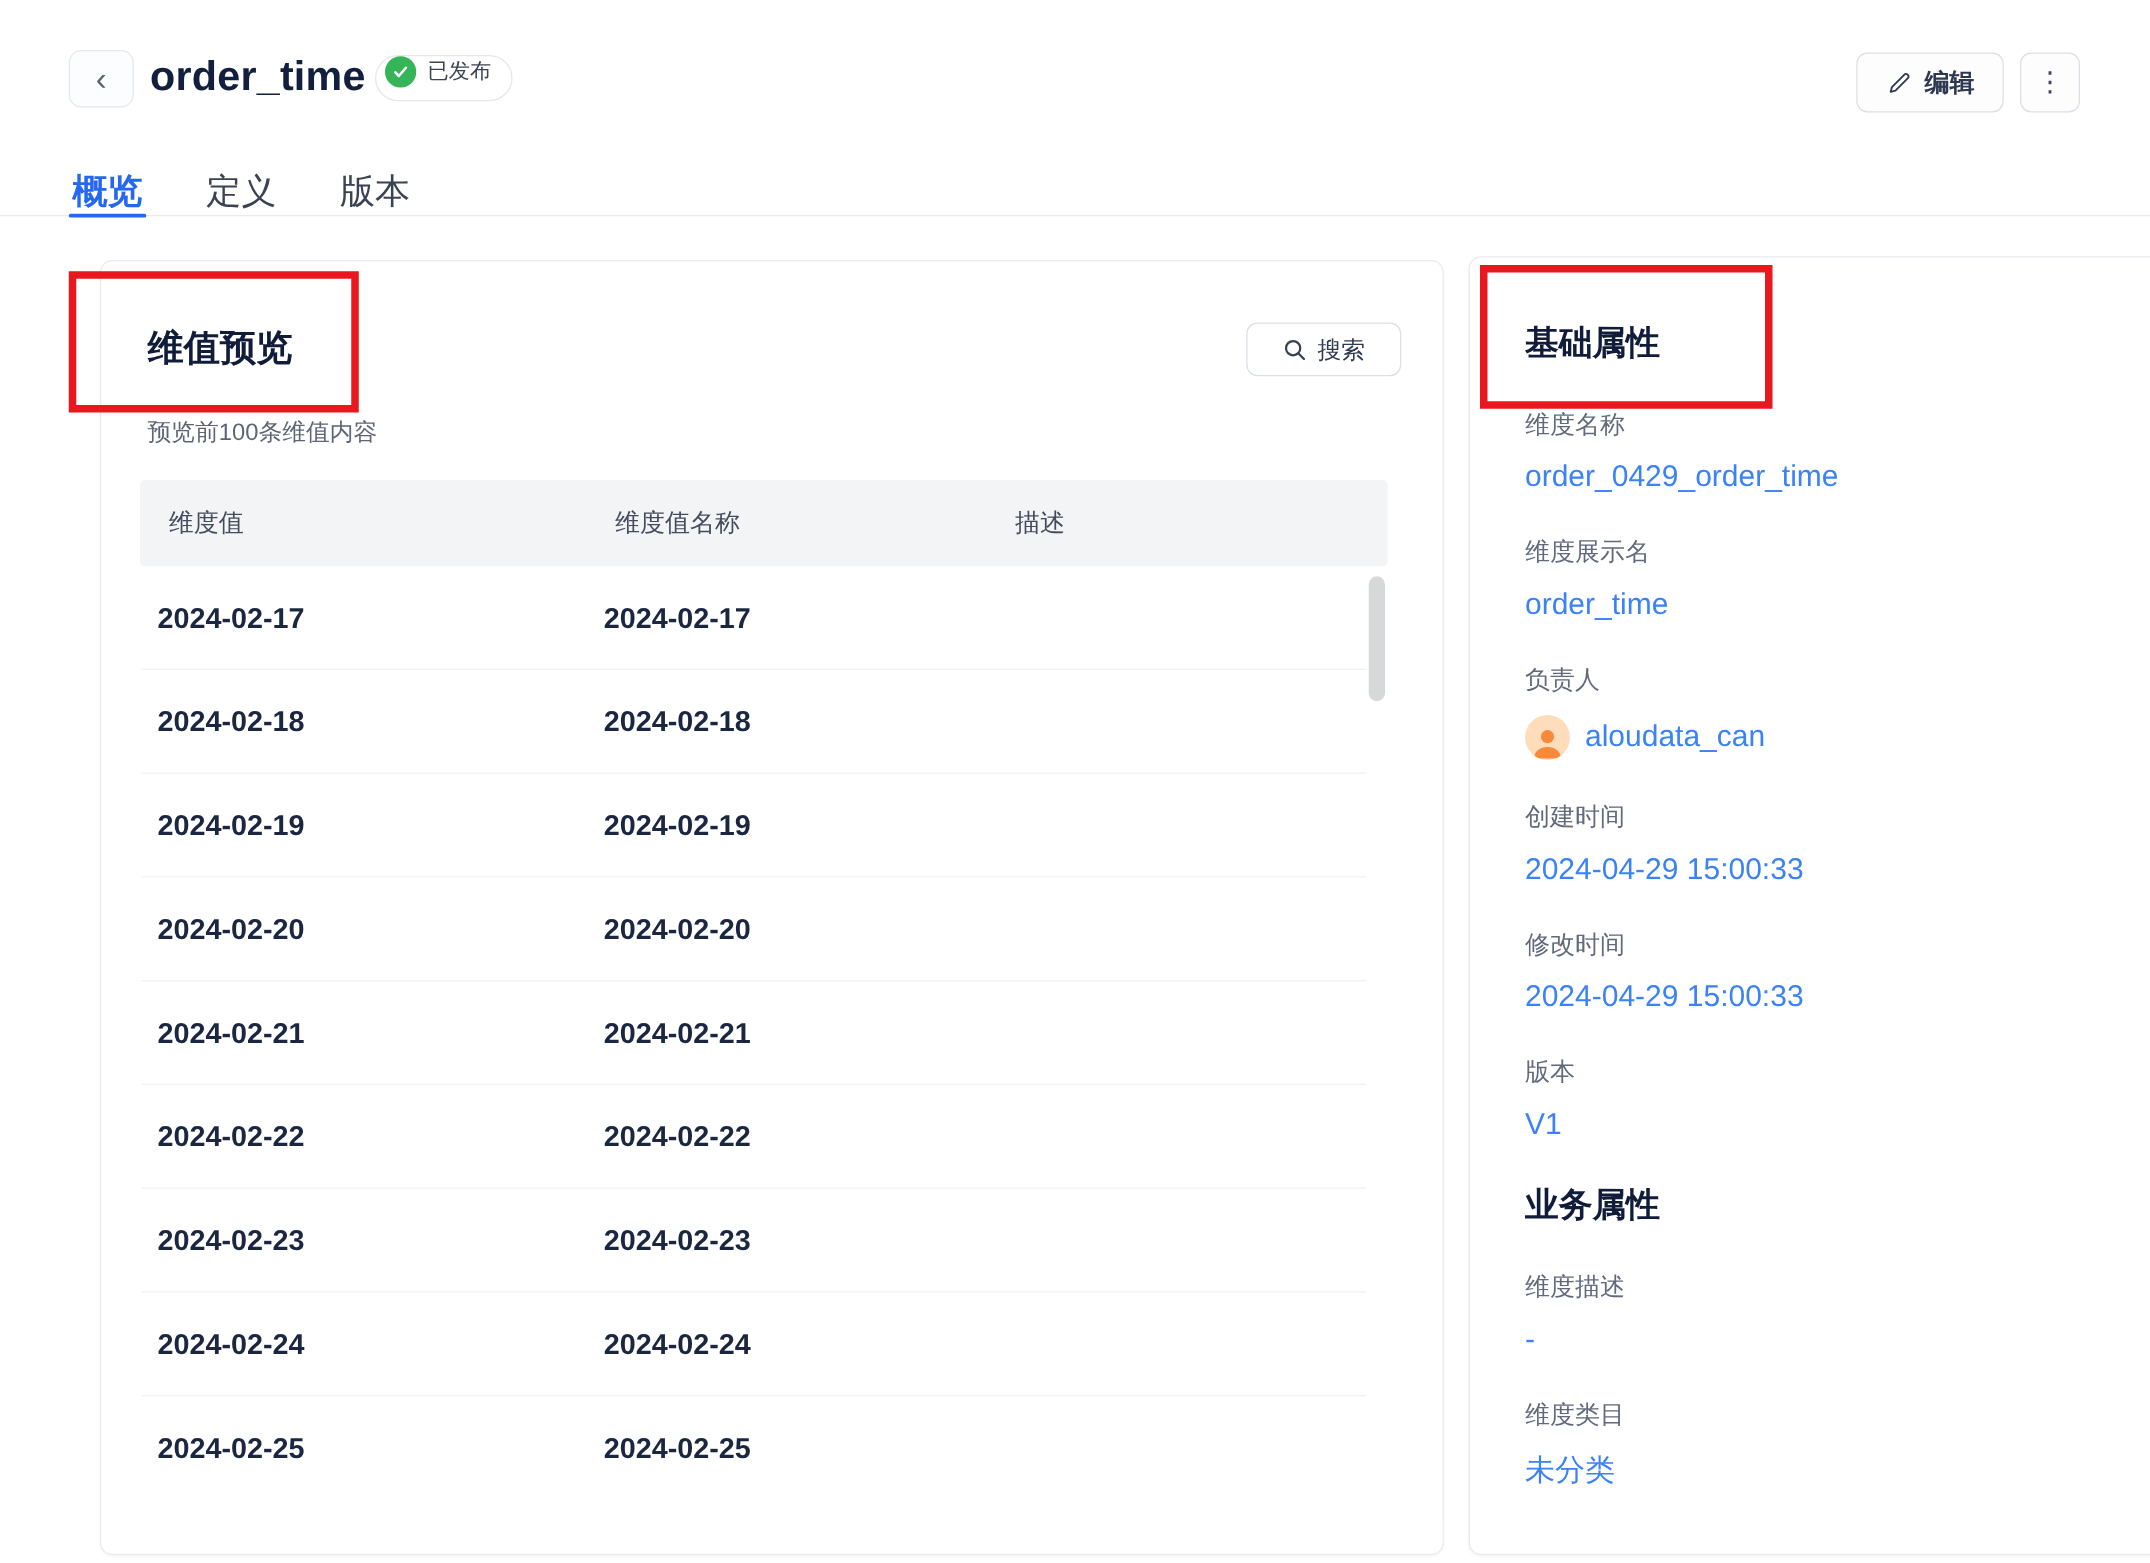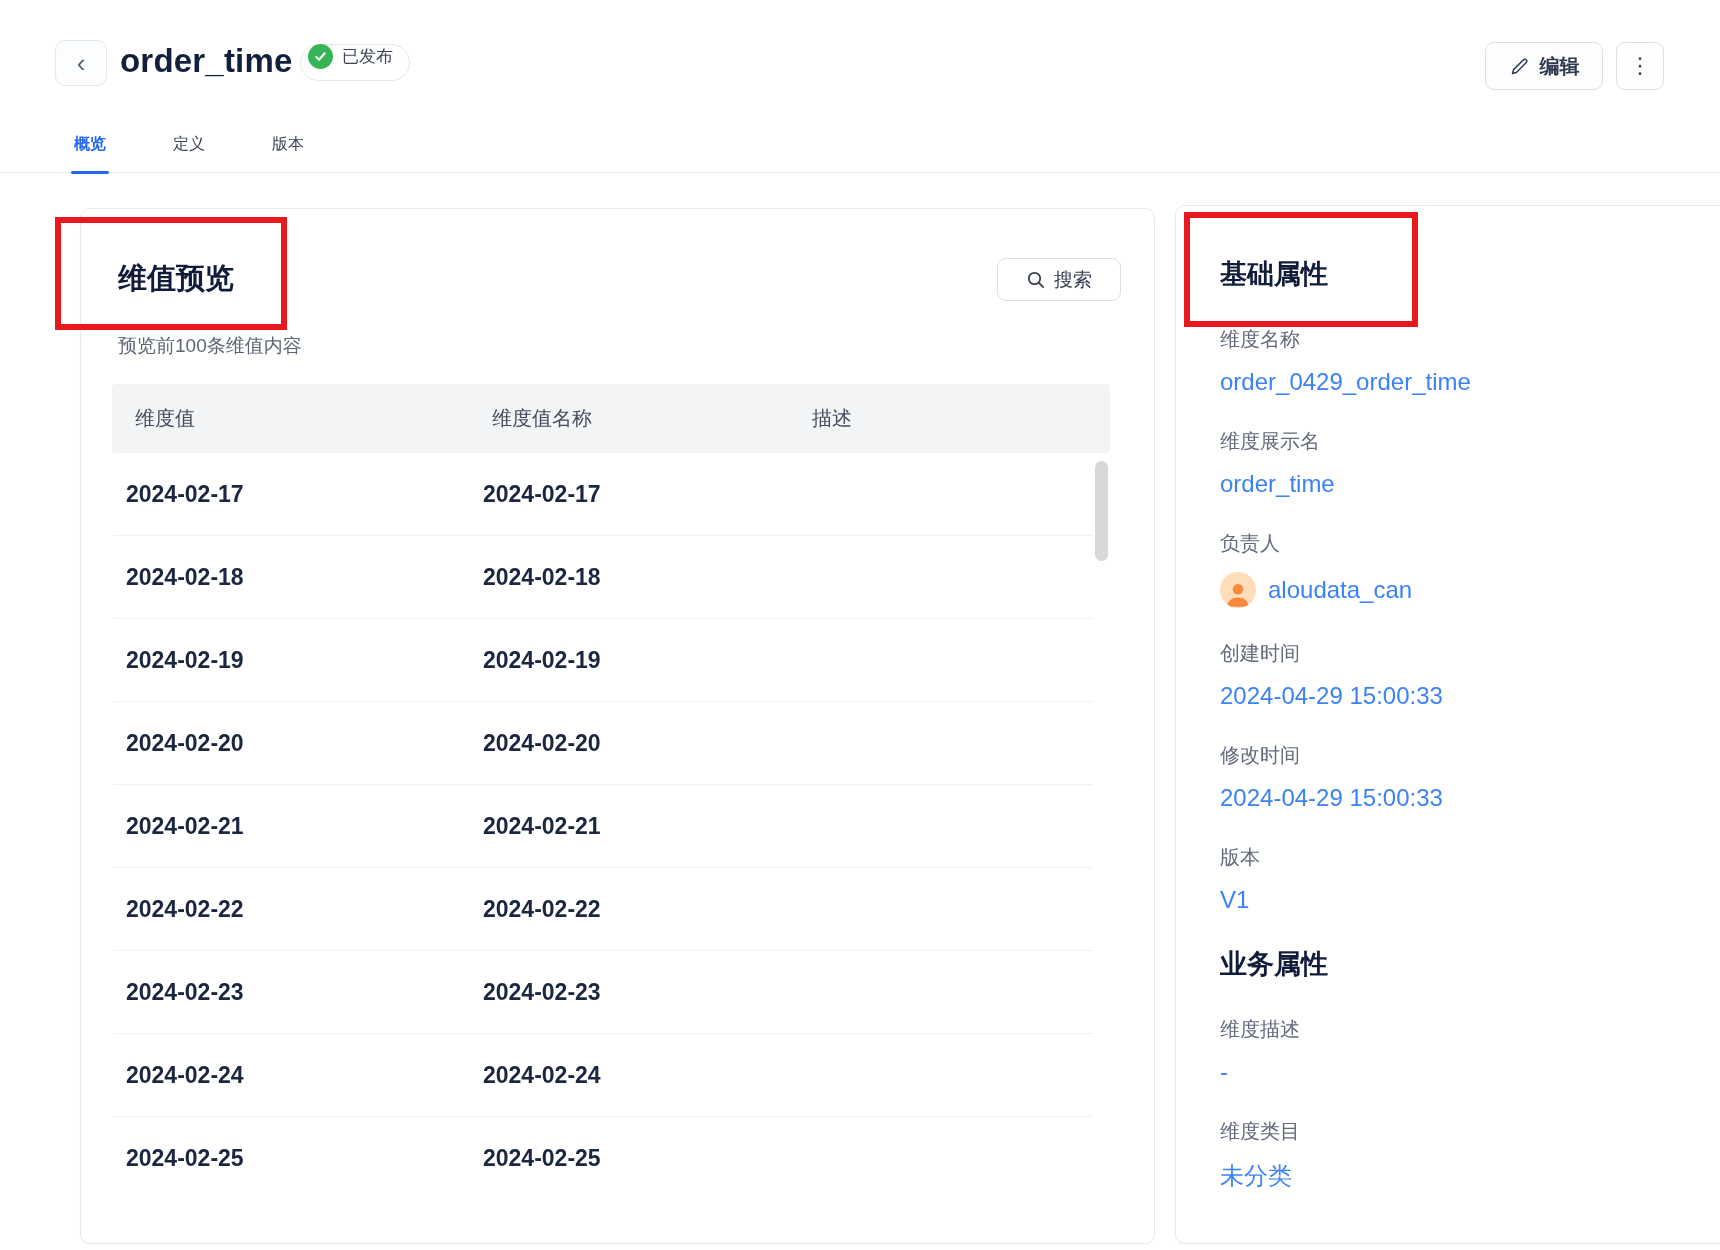--- a/index.html
+++ b/index.html
@@ -9,35 +9,35 @@
     background:#ffffff; color:#1b2640; position:relative; overflow:hidden;
   }
   .abs { position:absolute; }
 
   
   .back-btn { left:55px; top:40px; width:52px; height:46px; border:1px solid #e4e7ec;
     border-radius:10px; background:#fcfdfe; display:flex; align-items:center; justify-content:center;
     color:#5a6372; font-size:26px; line-height:1; cursor:pointer; }
   .page-title { left:120px; top:42px; font-size:33px; font-weight:bold; color:#121f3d; letter-spacing:.2px; }
   .status-badge { left:300px; top:44px; height:37px; border:1px solid #e4e7ec; border-radius:19px;
-    background:#fff; display:flex; align-items:center; gap:9px; padding:0 16px 12px 7px; }
+    background:#fff; display:flex; gap:9px; padding:0 16px 12px 7px; }
   .status-dot { width:25px; height:25px; border-radius:50%; background:var(--success);
     display:flex; align-items:center; justify-content:center; }
   .status-text { font-size:17px; color:#3c4454; }
   .edit-btn { left:1485px; top:42px; width:118px; height:48px; border:1px solid #dcdfe5; border-radius:9px;
     background:#fdfdfe; display:flex; align-items:center; justify-content:center; gap:10px;
     font-size:20px; font-weight:600; color:#2e3850; cursor:pointer; }
   .more-btn { left:1616px; top:42px; width:48px; height:48px; border:1px solid #dcdfe5; border-radius:9px;
     background:#fdfdfe; display:flex; align-items:center; justify-content:center;
     font-size:22px; color:#3e4657; cursor:pointer; }
 
   
   .tabs { left:0; top:120px; width:1720px; height:53px; border-bottom:1px solid #e9ebf0;
     display:flex; gap:45px; padding-left:55px; }
-  .tab { font-size:16px; color:#3a4254; padding:14px 3px 0 3px; height:53px; cursor:pointer; position:relative;margin-left:16px; }
+  .tab { font-size:28px; color:#3a4254; padding:14px 3px 0 3px; height:53px; cursor:pointer; position:relative; }
   .tab.active { color:var(--accent); font-weight:600; }
   .tab.active::after { content:""; position:absolute; left:0; right:0; bottom:-1px; height:3px;
     background:var(--accent); border-radius:2px; }
 
   
   .card { background:#fff; border:1px solid #e7eaef; border-radius:10px;
     box-shadow:0 1px 2px rgba(16,24,40,.04); }
   .preview-card { left:59px; top:208px; width:1075px; height:1036px;margin-left:21px; }
   .props-card   { left:1175px; top:205px; width:554px; height:1039px; padding:50px 44px 0 44px; }
 

